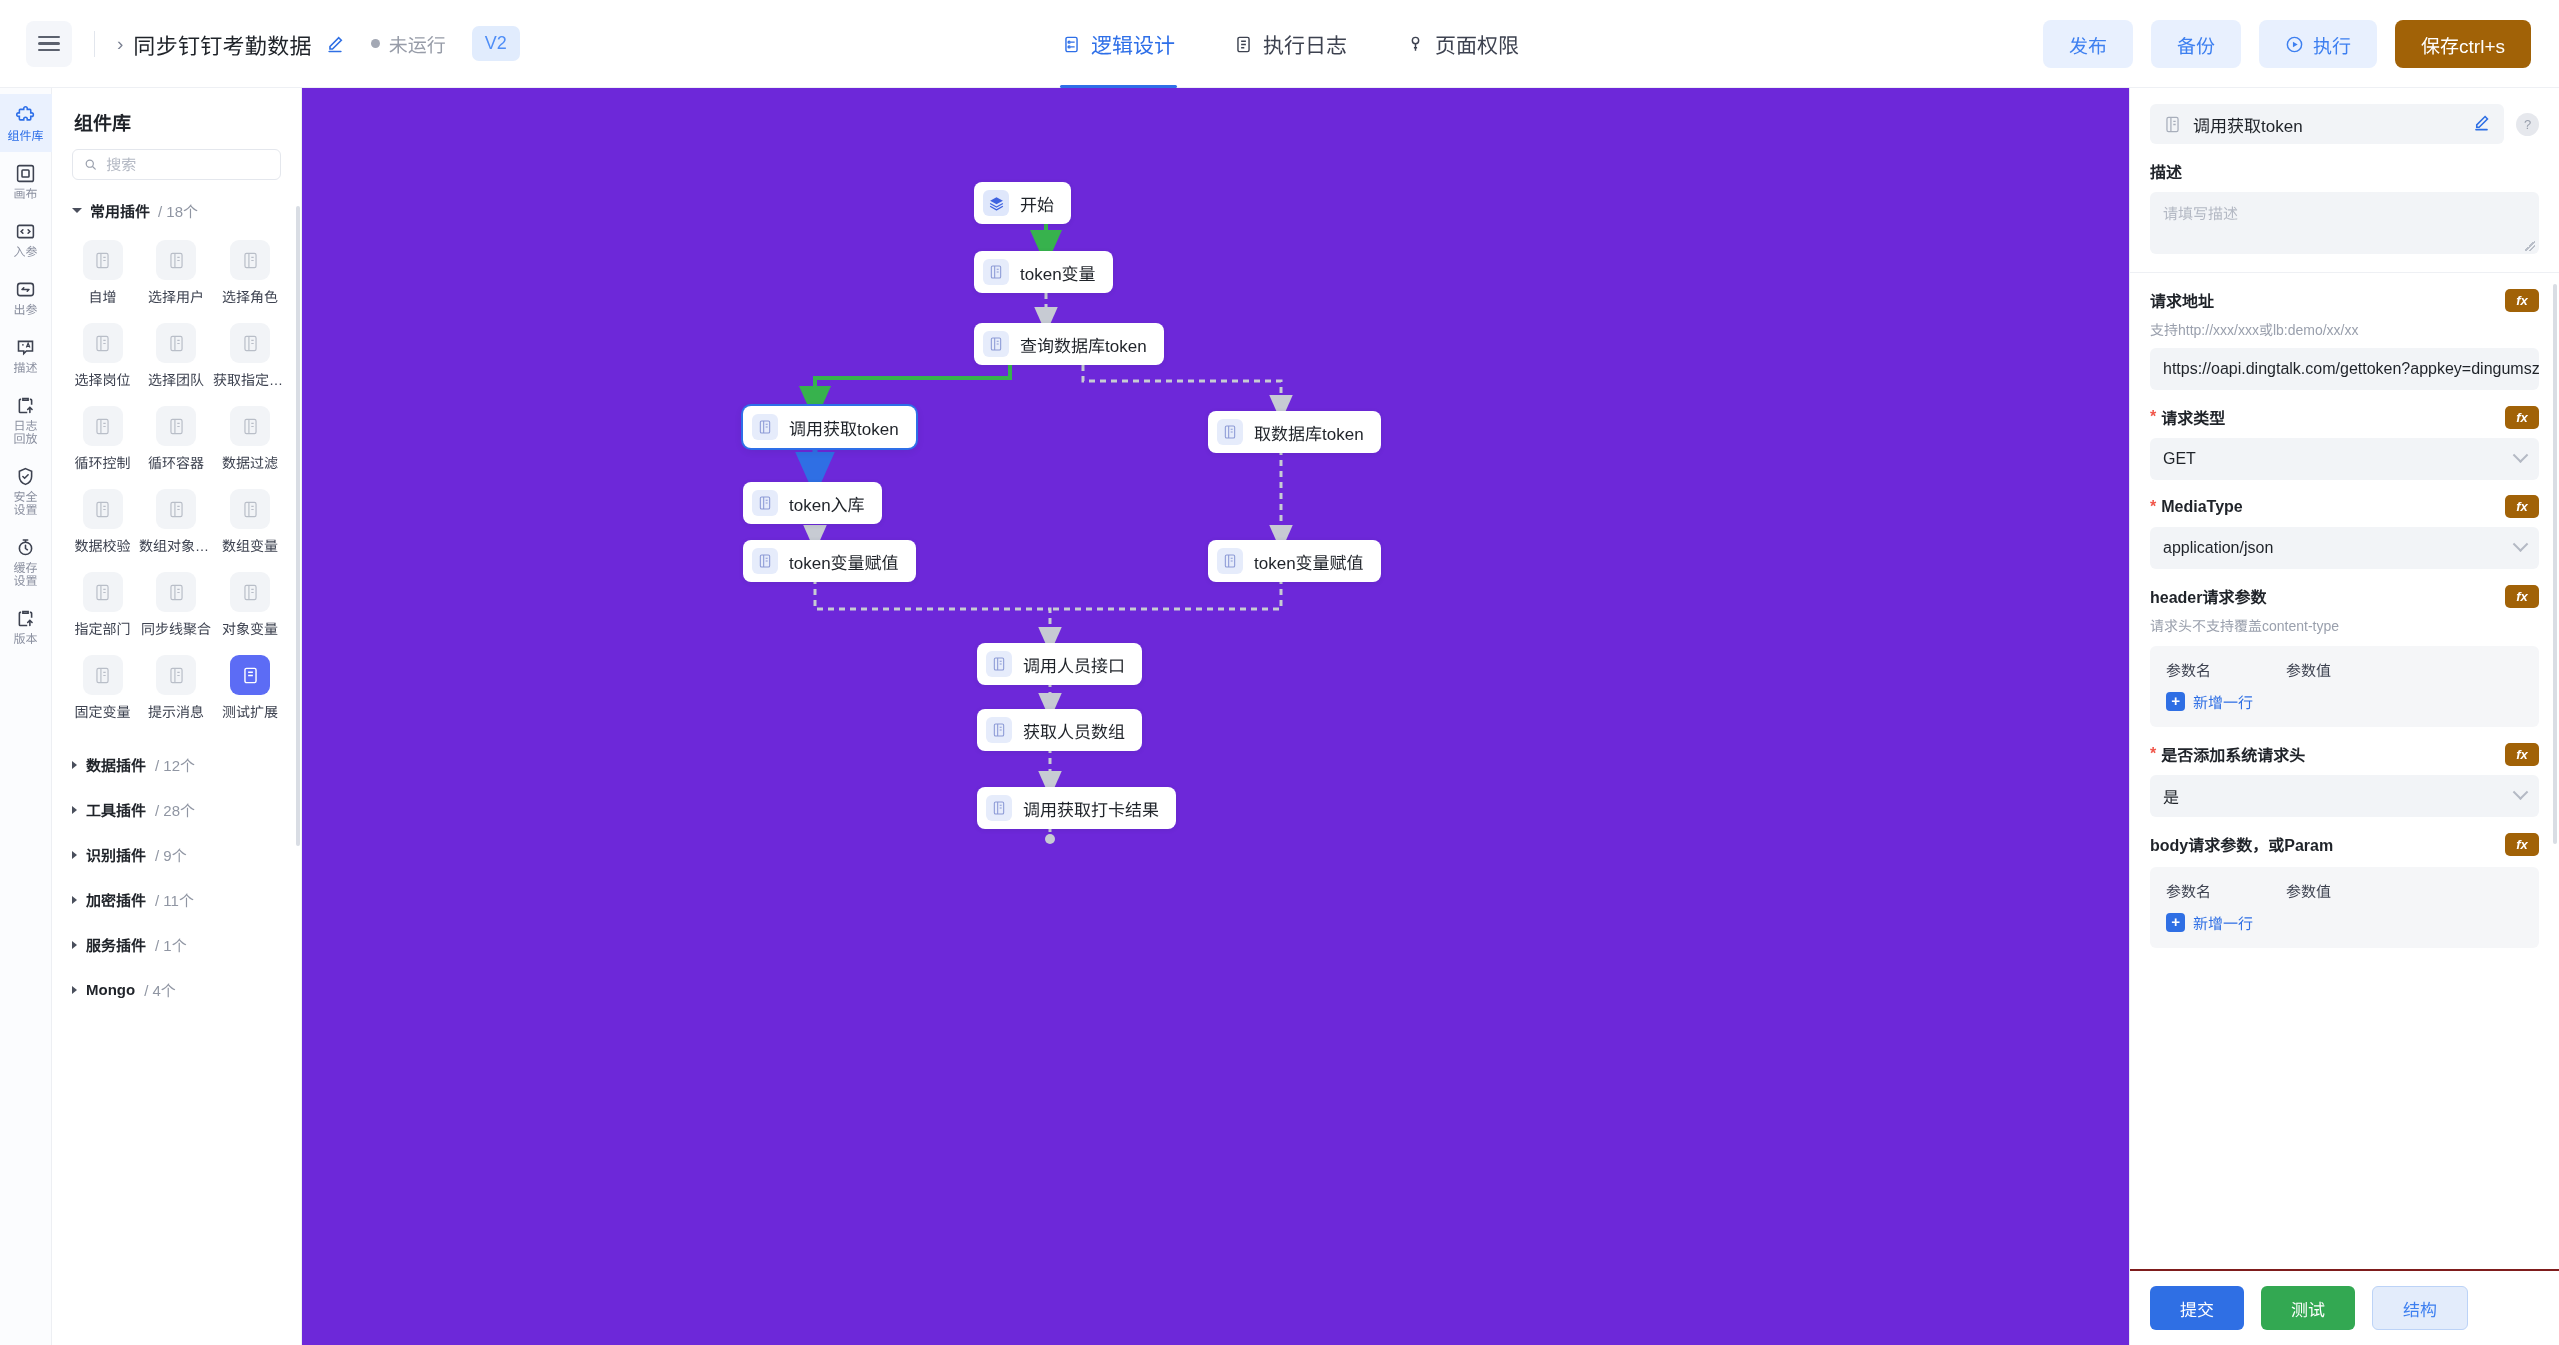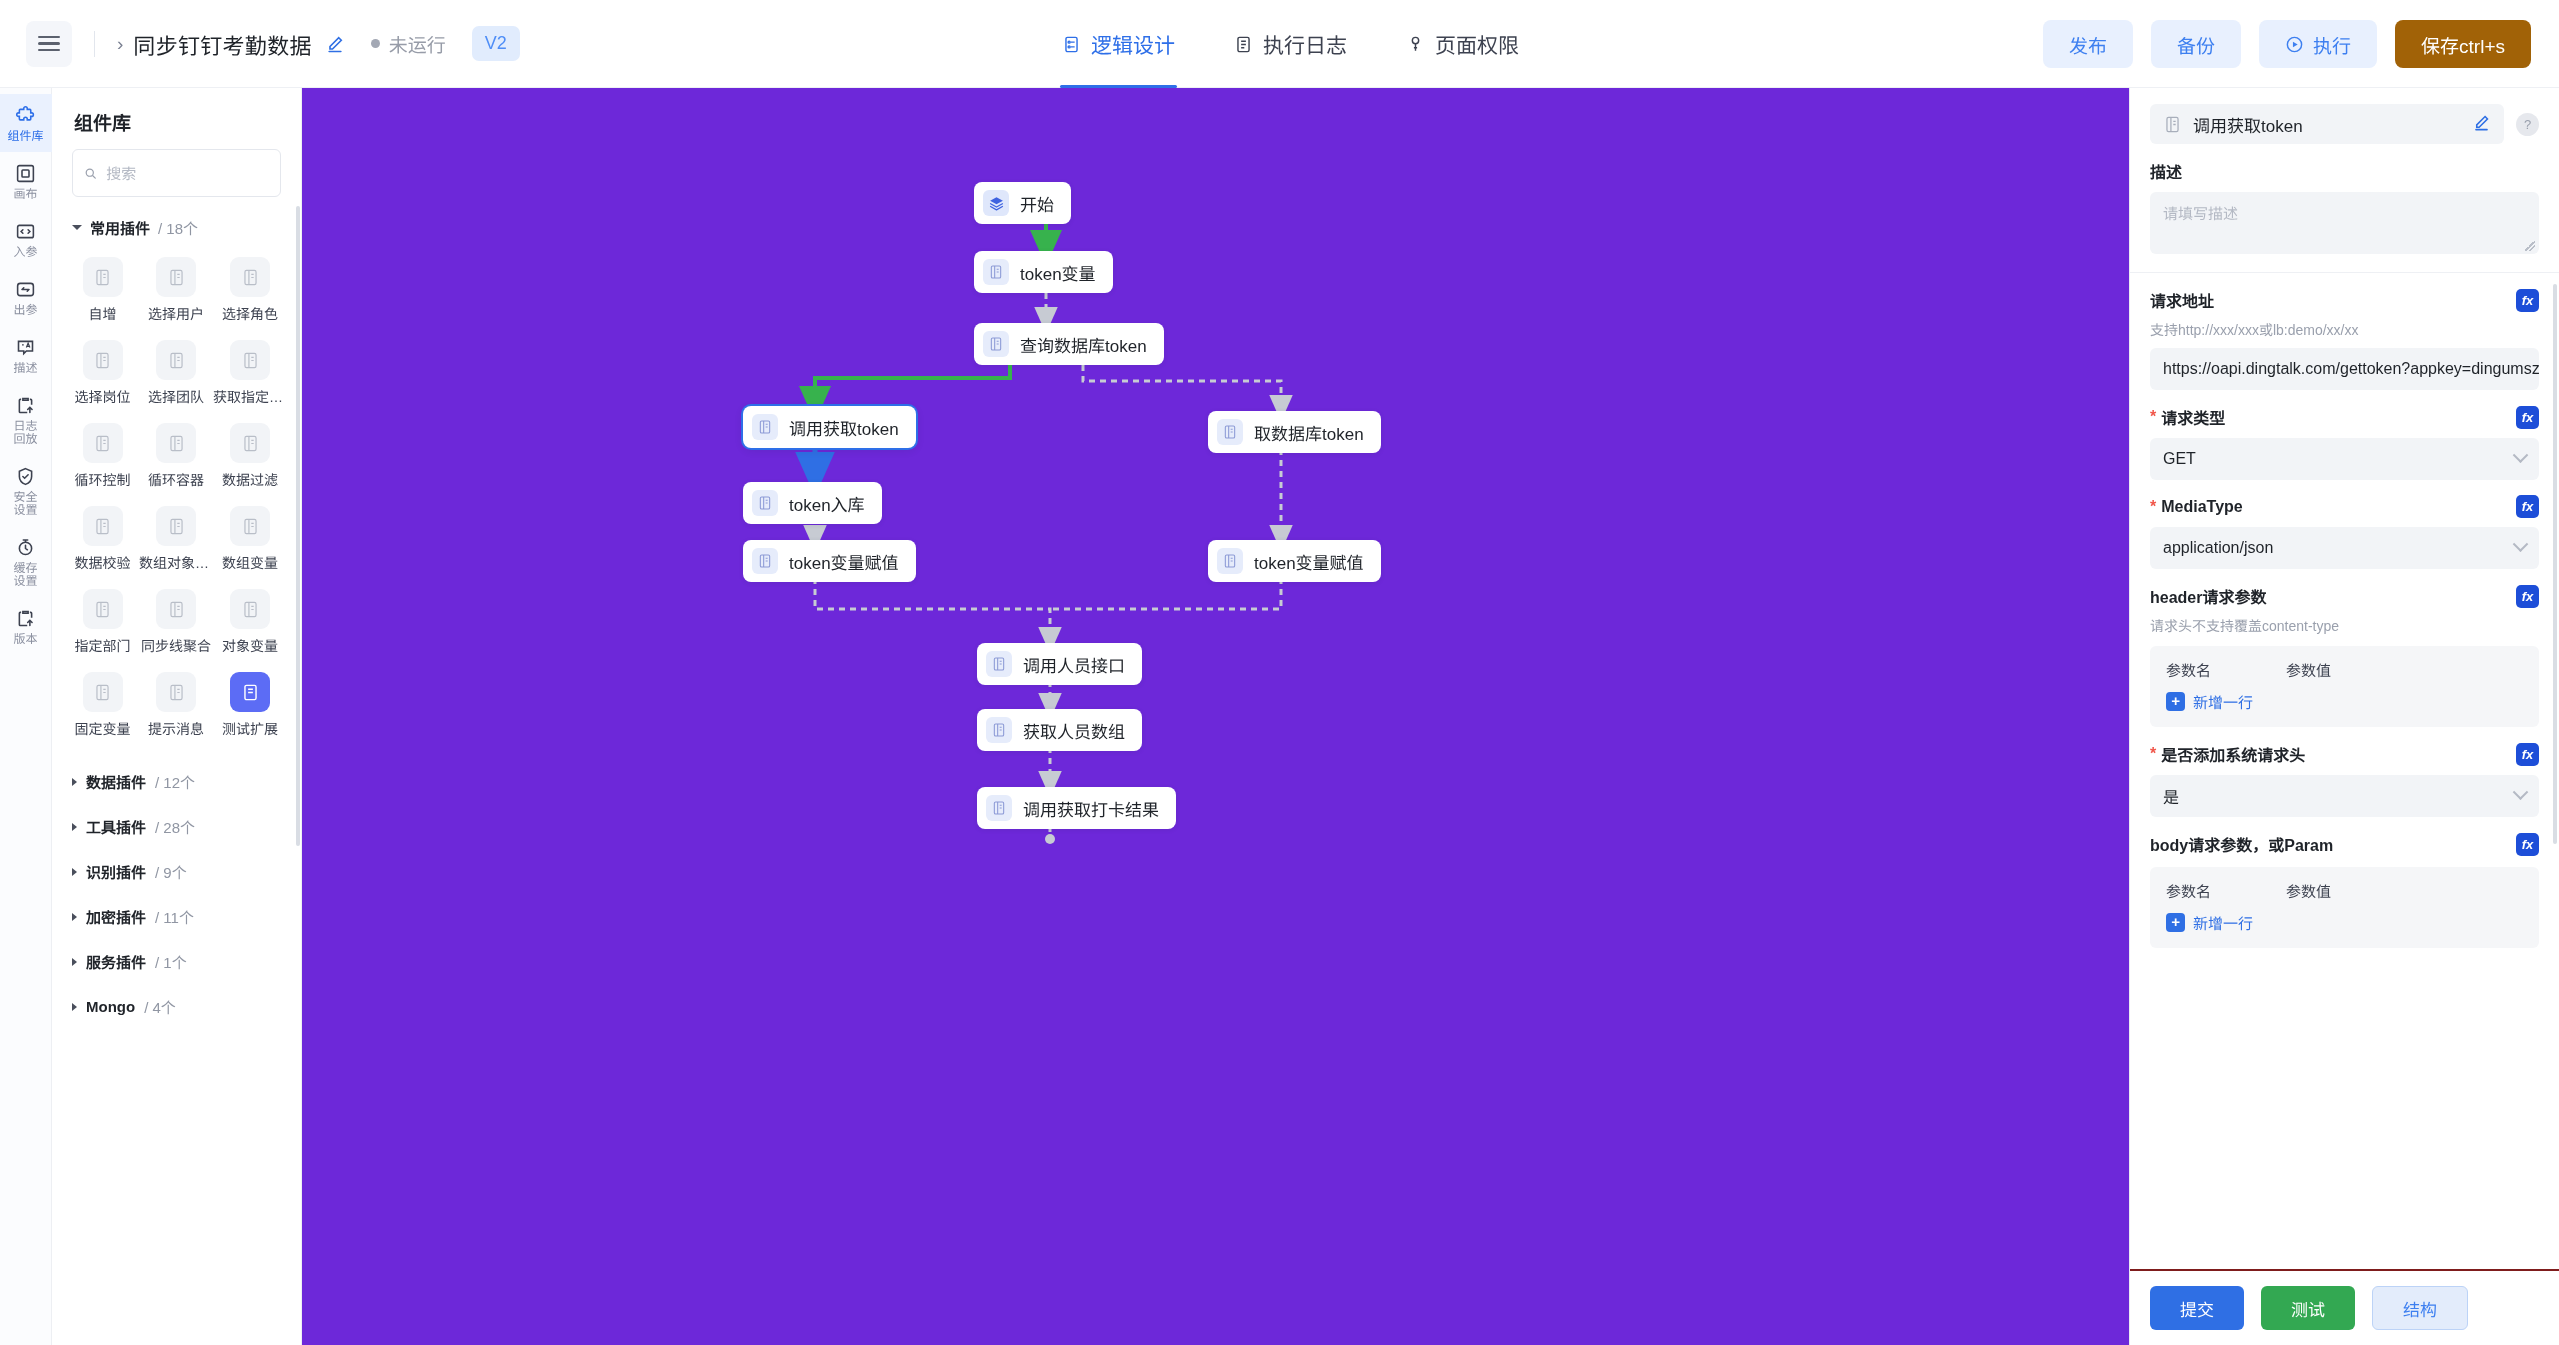--- a/index.html
+++ b/index.html
@@ -75,21 +75,21 @@
   .rail-item .rl { font-size: 12px; line-height: 13px; text-align: center; }
   .rail-svg { width: 21px; height: 21px; display: block; }
 
   
   .complib {
     width: 250px; flex: 0 0 250px; background: #fff; border-right: 1px solid #edeff3;
     display: flex; flex-direction: column; position: relative; overflow: hidden;
   }
   .cl-title { font-size: 19px; font-weight: 700; color: #1f2329; padding: 20px 22px 14px; }
   .cl-search {
-    margin: 0 20px 14px; height: 48px; border: 1px solid #e4e7ed; border-radius: 6px;
+    margin: 0 20px 14px; height: 31px; border: 1px solid #e4e7ed; border-radius: 6px;
     display: flex; align-items: center; gap: 9px; padding: 0 11px; background: #fff;
   }
   .cl-search input {
     border: none; outline: none; font-size: 15px; color: #3d4250; width: 100%;
     font-family: inherit; background: transparent;
   }
   .cl-search input::placeholder { color: #b4b9c4; }
   .cl-scroll { flex: 1; overflow: hidden; padding-bottom: 8px; }
   .cat-head {
     display: flex; align-items: center; gap: 8px; padding: 6px 20px 10px;
@@ -144,21 +144,21 @@
   .pr-name { font-size: 17px; color: #1f2329; flex: 1; }
   .pr-help {
     width: 23px; height: 23px; border-radius: 50%; background: #e6e8ed; color: #9aa0ad;
     font-size: 13px; display: flex; align-items: center; justify-content: center; cursor: pointer;
   }
   .pr-sec { padding: 15px 20px 0; }
   .pr-label { font-size: 16px; font-weight: 700; color: #1f2329; display: flex; align-items: center; }
   .pr-label .req { color: #f0564a; margin-right: 5px; font-size: 16px; line-height: 1; }
   .pr-row { display: flex; align-items: center; justify-content: space-between; }
   .fx {
-    width: 23px; height: 23px; background: #1d4ed8; color: #fff; border-radius: 5px;
+    width: 34px; height: 23px; background: #a16207; color: #fff; border-radius: 5px;
     font-size: 13px; font-style: italic; font-weight: 700;
     display: flex; align-items: center; justify-content: center; cursor: pointer;
   }
   .pr-hint { font-size: 14px; color: #9aa0ad; margin-top: 7px; }
   .pr-textarea {
     margin-top: 9px; height: 62px; background: #f2f4f7; border-radius: 6px;
     padding: 10px 13px; font-size: 15px; color: #b4b9c4; position: relative;
   }
   .pr-textarea::after {
     content: ""; position: absolute; right: 4px; bottom: 3px; width: 10px; height: 10px;

